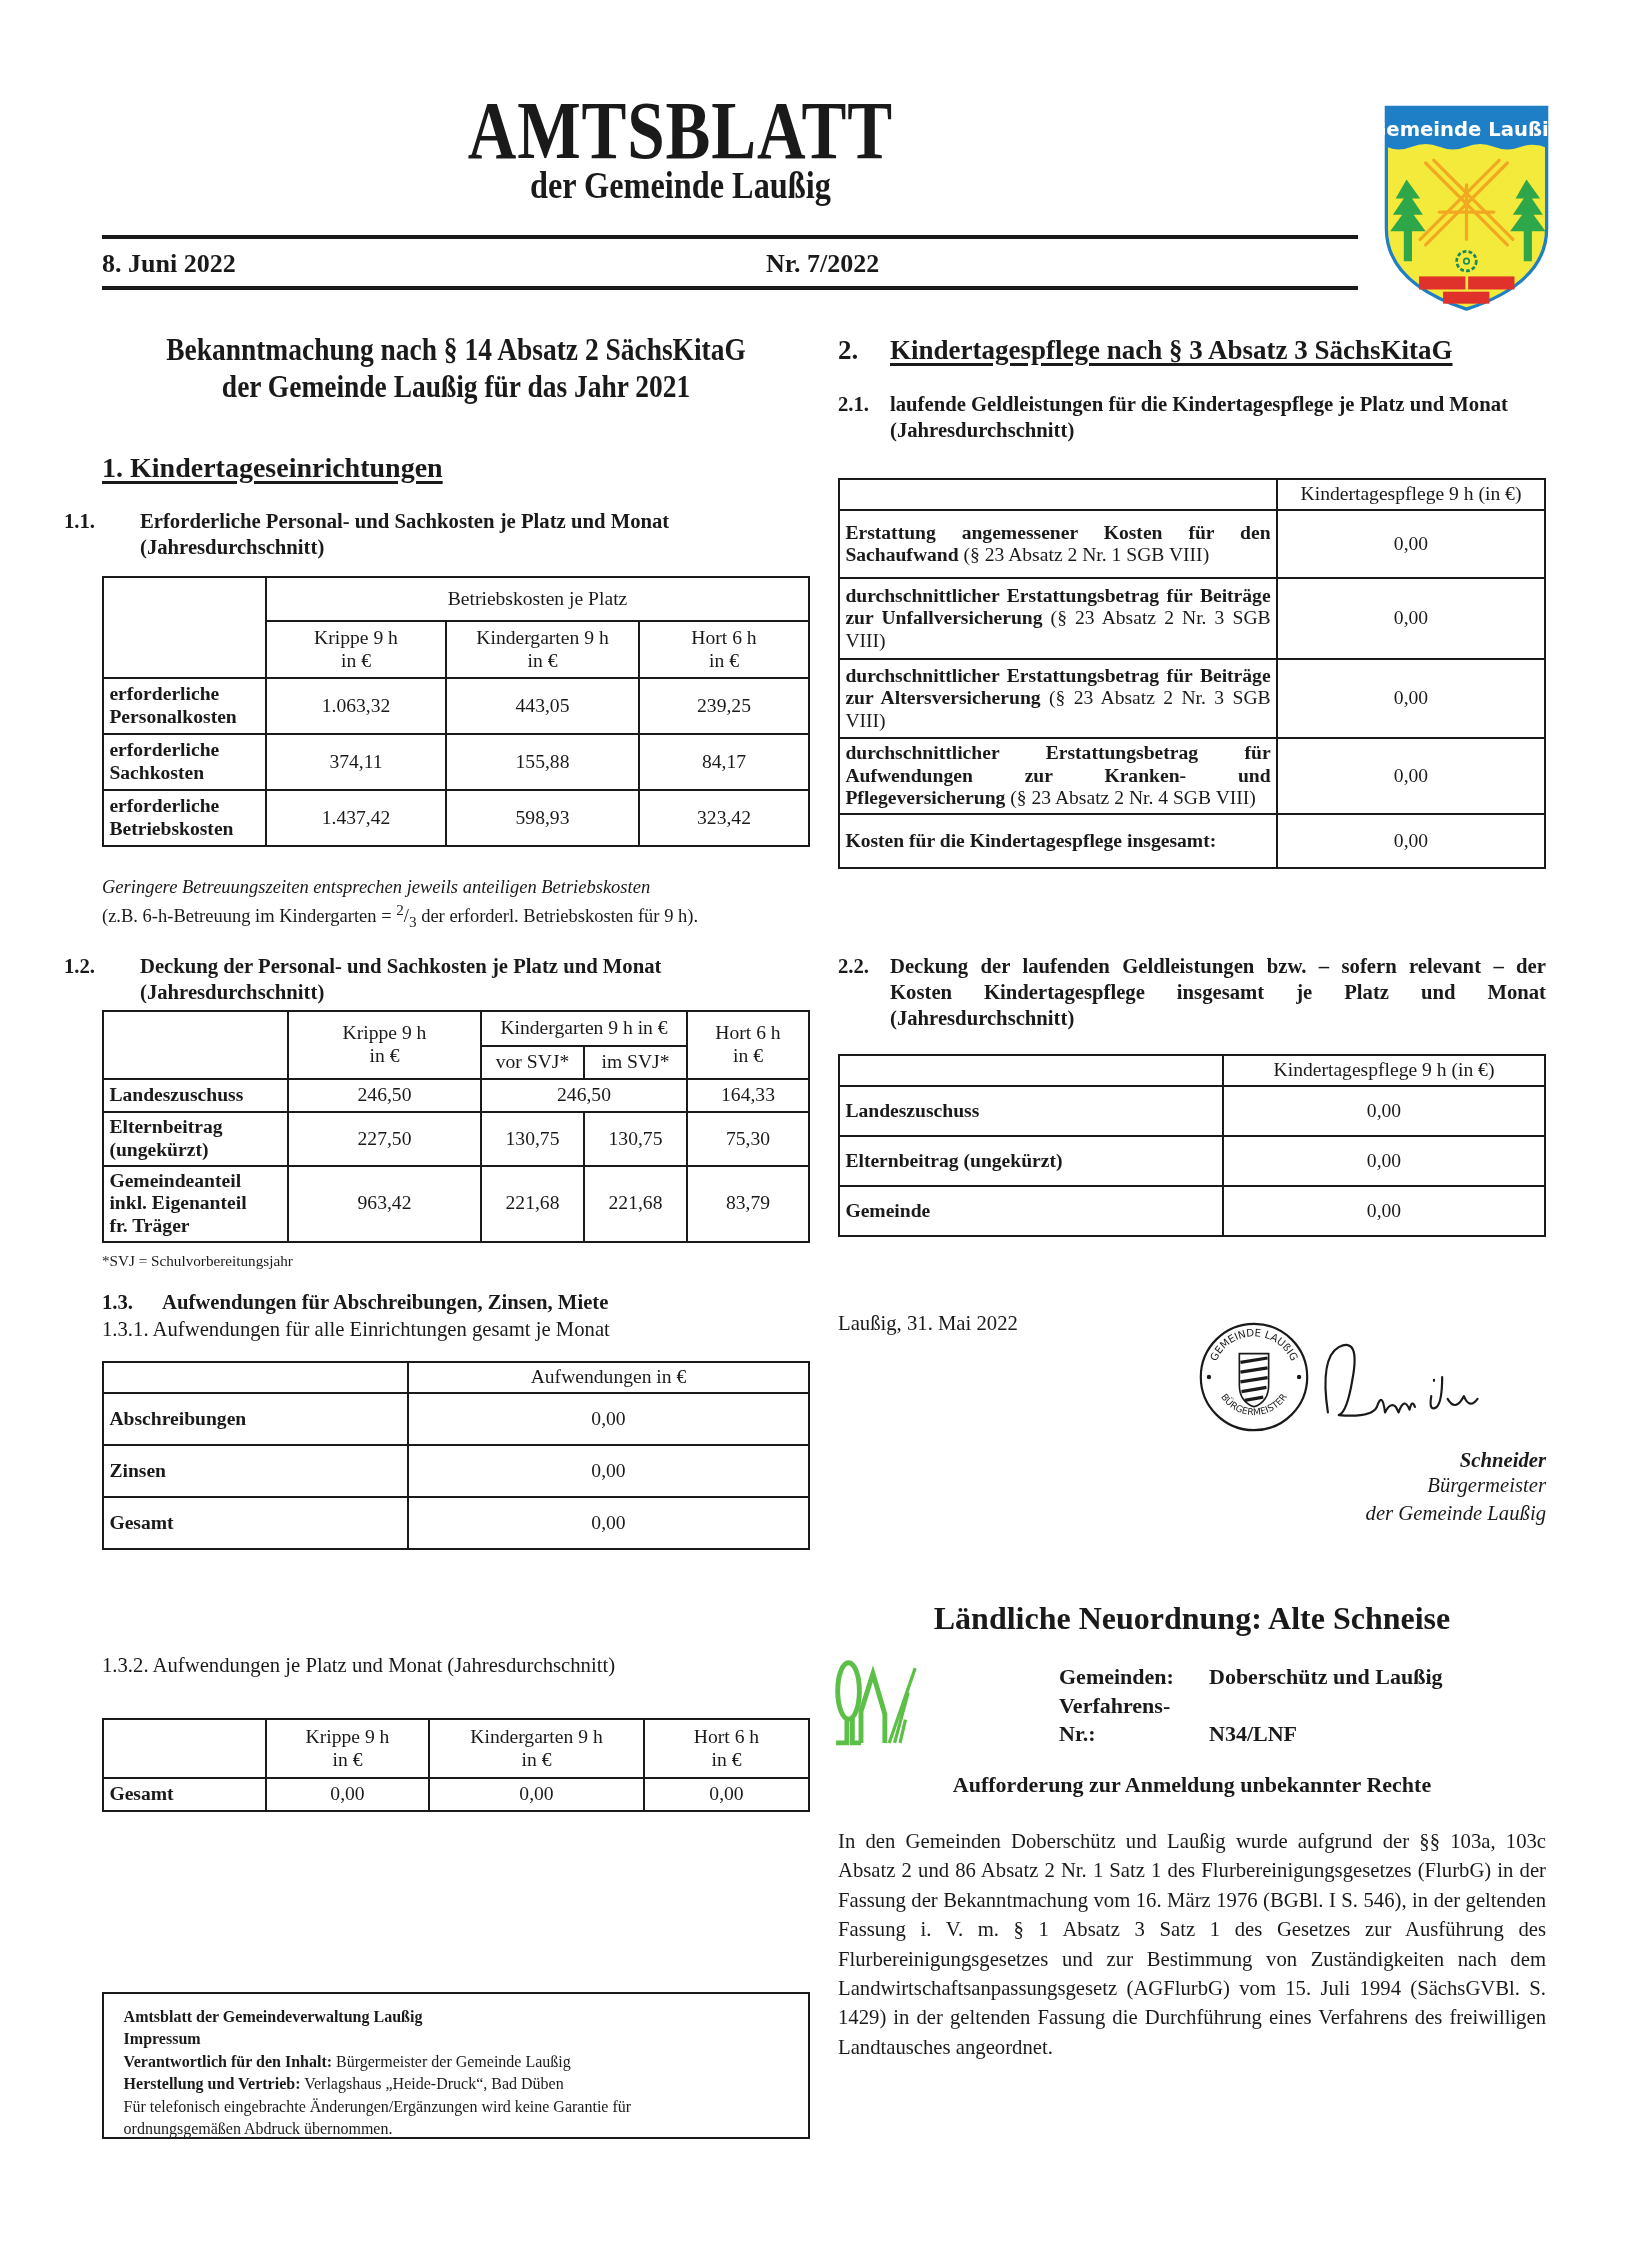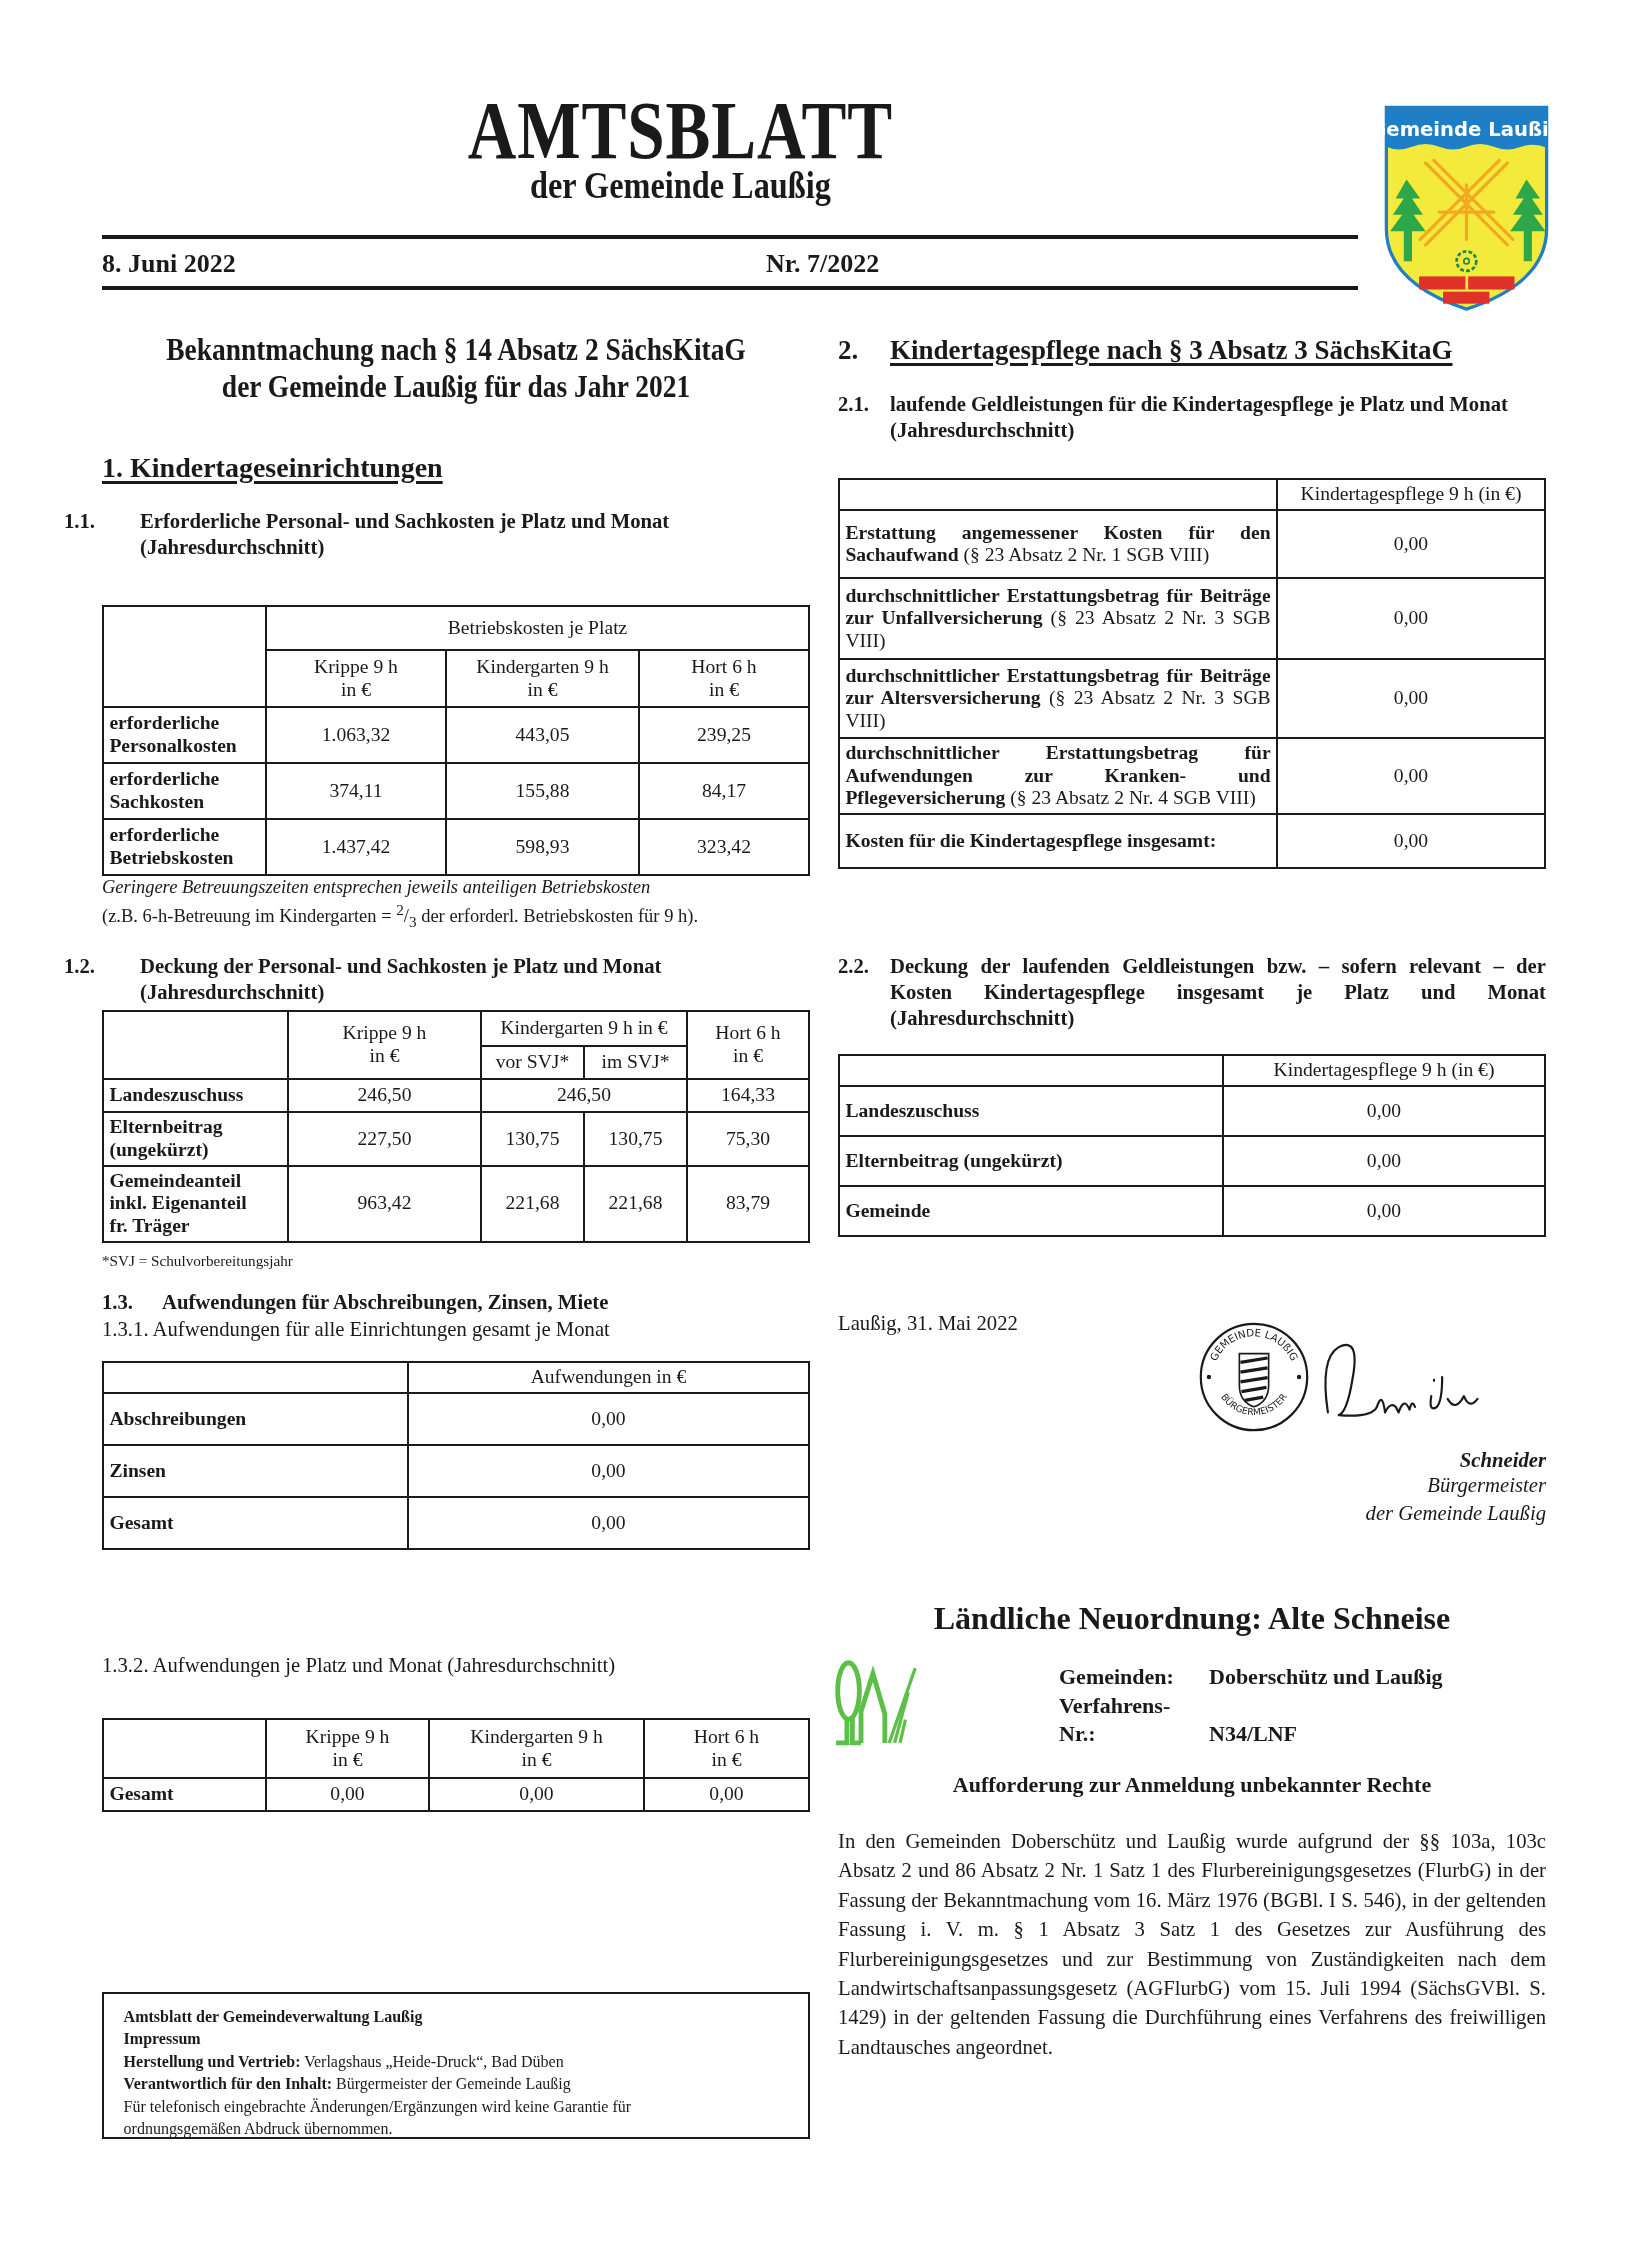--- a/index.html
+++ b/index.html
@@ -89,21 +89,21 @@
 </div>
 
 <div class="abs col-left" style="top:452px;">
   <h2 class="sec">1.  Kindertageseinrichtungen</h2>
 </div>
 
 <div class="abs col-left sub" style="top:509px;">
   <div class="hang"><span class="num">1.1.</span><span>Erforderliche Personal- und Sachkosten je Platz und Monat (Jahresdurchschnitt)</span></div>
 </div>
 
-<div class="abs col-left" style="top:576px;margin-top:29px;">
+<div class="abs col-left" style="top:576px;">
   <table>
     <tbody>
         <tr style="height:44px;">
       <td rowspan="2" style="width:163px;"></td>
       <td colspan="3">Betriebskosten je Platz</td>
     </tr>
     <tr style="height:57px;">
       <td style="width:180px;"><span>Krippe 9 h</span><br><span>in €</span></td>
       <td style="width:193px;"><span>Kindergarten 9 h</span><br><span>in €</span></td>
       <td><span>Hort 6 h</span><br><span>in €</span></td>
@@ -222,22 +222,22 @@
       <td>0,00</td>
       <td>0,00</td>
     </tr>
   </tbody>
     </table>
 </div>
 
 <div class="abs impressum">
   <div><b>Amtsblatt der Gemeindeverwaltung Laußig</b></div>
   <div><b>Impressum</b></div>
+  <div><b>Verantwortlich für den Inhalt:</b><span> Bürgermeister der Gemeinde Laußig</span></div>
   <div><b>Herstellung und Vertrieb:</b><span> Verlagshaus „Heide-Druck“, Bad Düben</span></div>
-  <div><b>Verantwortlich für den Inhalt:</b><span> Bürgermeister der Gemeinde Laußig</span></div>
   <div><span>Für telefonisch eingebrachte Änderungen/Ergänzungen wird keine Garantie für</span><br><span>ordnungsgemäßen Abdruck übernommen.</span></div>
 </div>
 
 <div class="abs col-right" style="top:335px;">
   <h2 class="sec" style="font-size:27px;"><span style="display:inline-block;width:52px;">2.</span><span>Kindertagespflege nach § 3 Absatz 3 SächsKitaG</span></h2>
 </div>
 
 <div class="abs col-right sub" style="top:392px;">
   <div><span class="num" style="width:52px;">2.1.</span><span>laufende Geldleistungen für die Kindertagespflege je Platz und Monat</span></div>
   <div style="padding-left:52px;">(Jahresdurchschnitt)</div>

